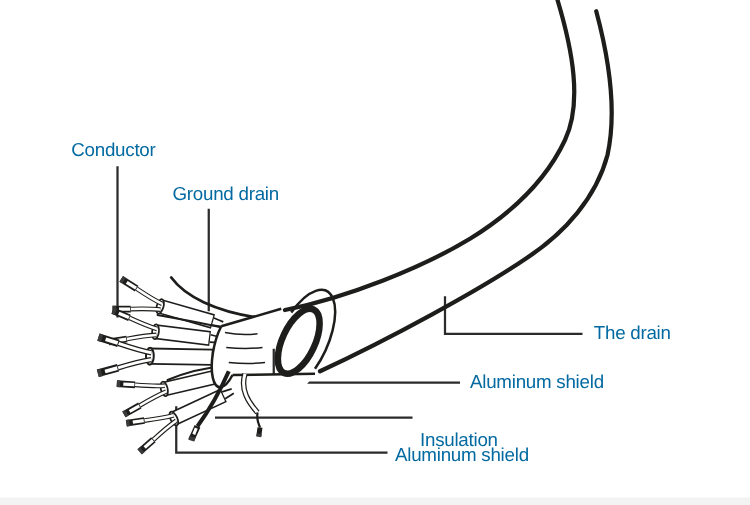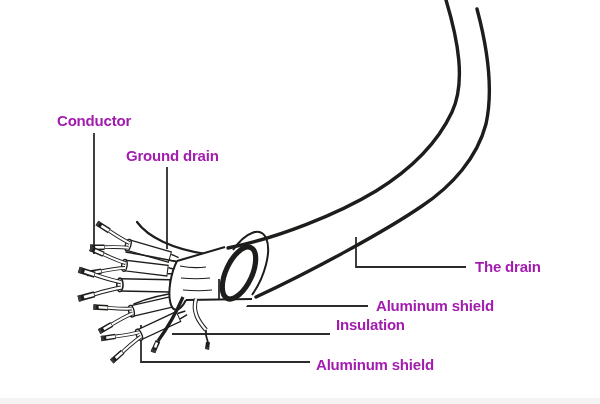--- a/index.html
+++ b/index.html
@@ -4,29 +4,29 @@
 <style>
   html,body{margin:0;padding:0;background:#ffffff;}
   #stage{
     position:relative;width:600px;height:404px;overflow:hidden;
     background:#ffffff;
     font-family:"Liberation Sans","DejaVu Sans",sans-serif;
   }
   #artwork{position:absolute;left:0;top:0;width:600px;height:404px;}
   .lbl{
     position:absolute;
-    font-size:15px;font-weight:bold;color:#a21caf;
+    font-size:15px;font-weight:normal;color:#0369a1;
     letter-spacing:-0.2px;white-space:nowrap;line-height:18px;
     user-select:none;
   }
   #lbl-conductor{left:57px;top:112px;}
-  #lbl-ground-drain{left:126px;top:147px;text-align:right;}
+  #lbl-ground-drain{left:138px;top:147px;text-align:right;}
   #lbl-jacket{left:475px;top:258px;}
   #lbl-alu-top{left:376px;top:297px;}
-  #lbl-insulation{left:336px;top:316px;}
+  #lbl-insulation{left:336px;top:344px;}
   #lbl-alu-bottom{left:316px;top:356px;}
   #bottom-strip{
     position:absolute;left:0;bottom:0;width:600px;height:6px;
     background:#f3f3f3;
   }
 </style>
 </head>
 <body>
 
 <div id="stage">

